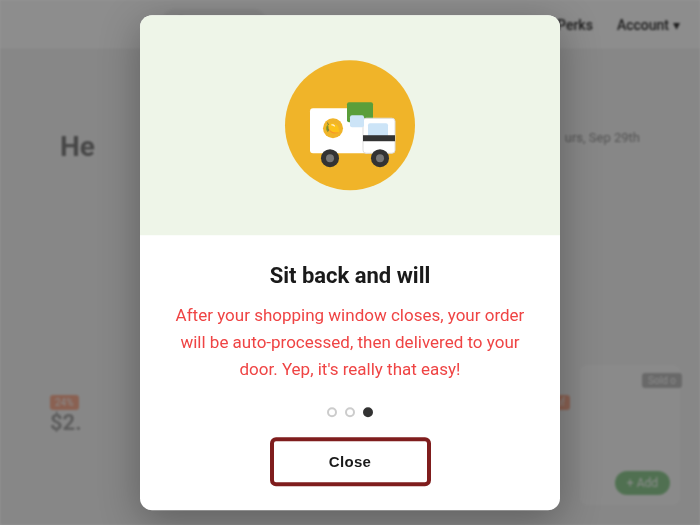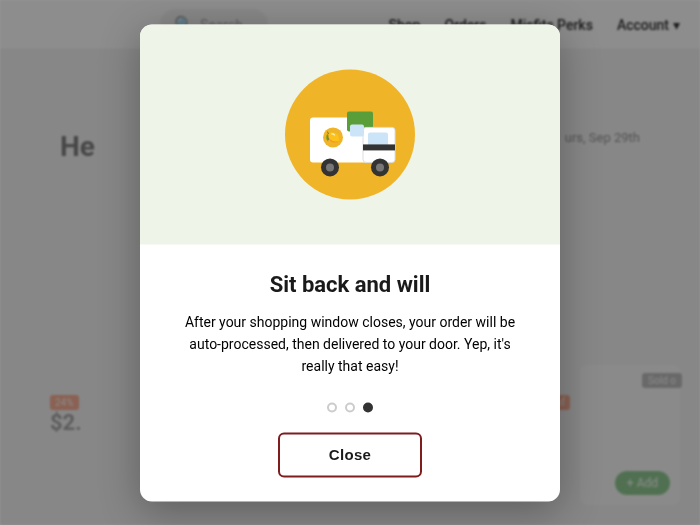--- a/index.html
+++ b/index.html
@@ -200,22 +200,22 @@
     }
 
     .modal-title {
       font-size: 22px;
       font-weight: 700;
       color: #1a1a1a;
       margin-bottom: 14px;
     }
 
     .modal-description {
-      font-size: 14px;
-      color: #000000;
+      font-size: 17px;
+      color: #ef4444;
       line-height: 1.6;
       margin-bottom: 24px;
     }
 
     
     .modal-dots {
       display: flex;
       justify-content: center;
       gap: 8px;
       margin-bottom: 20px;
@@ -228,23 +228,23 @@
       border: 2px solid #ccc;
     }
 
     .dot.active {
       background: #333;
       border-color: #333;
     }
 
     
     .modal-close-btn {
-      width: 144px;
+      width: 161px;
       padding: 12px;
-      border: 2px solid #7f1d1d;
+      border: 4px solid #7f1d1d;
       border-radius: 6px;
       background: white;
       font-size: 15px;
       font-weight: 600;
       color: #1a1a1a;
       cursor: pointer;
       letter-spacing: 0.3px;
     }
   </style>
 </head>

